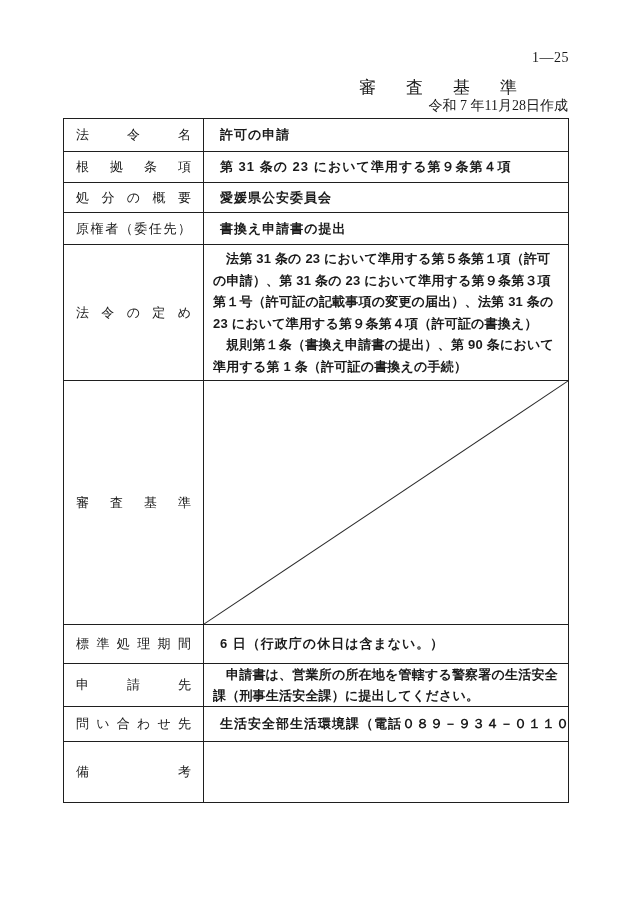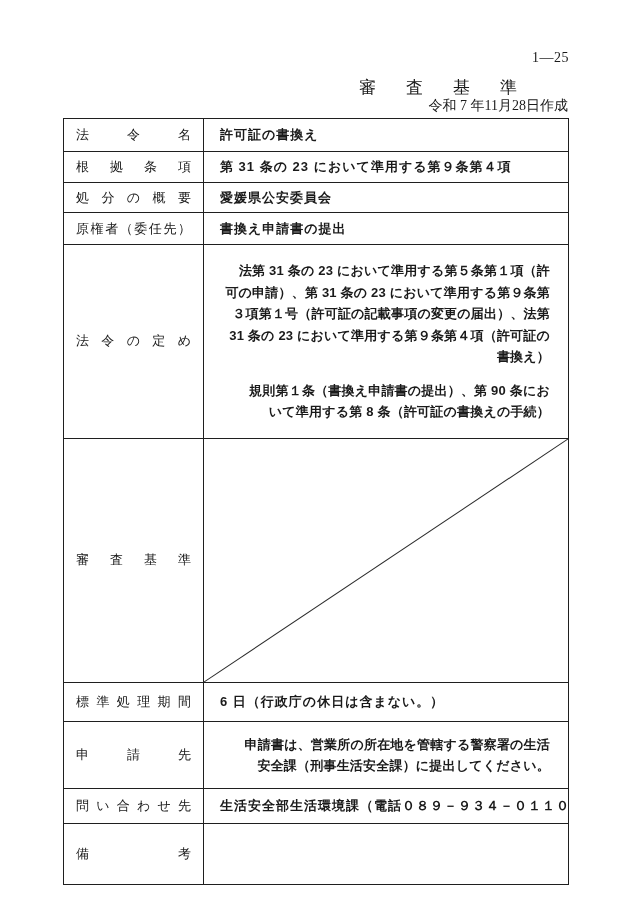--- a/index.html
+++ b/index.html
@@ -80,21 +80,21 @@
     padding: 3px 6px 3px 9px;
     line-height: 21.5px;
     vertical-align: top;
     letter-spacing: 0.2px;
   }
   td.multi-mid {
     padding: 0 6px 0 9px;
     line-height: 21px;
     letter-spacing: 0.2px;
   }
-  .para { margin: 12px; text-indent: 1em; text-align: right; }
+  .para { margin: 0; text-indent: 1em; }
 
   tr.r1  { height: 33px; }
   tr.r2  { height: 31px; }
   tr.r3  { height: 30px; }
   tr.r4  { height: 32px; }
   tr.r5  { height: 136px; }
   tr.r6  { height: 244px; }
   tr.r7  { height: 39px; }
   tr.r8  { height: 39px; }
   tr.r9  { height: 35px; }
@@ -122,21 +122,21 @@
     </colgroup>
   <tbody>
     <tr class="r1">
       <th>
           <span class="jlabel">
             <span>法</span>
             <span>令</span>
             <span>名</span>
           </span>
         </th>
-      <td class="simple">許可証の書換え</td>
+      <td class="simple">許可の申請</td>
     </tr>
     <tr class="r2">
       <th>
           <span class="jlabel">
             <span>根</span>
             <span>拠</span>
             <span>条</span>
             <span>項</span>
           </span>
         </th>
@@ -174,21 +174,21 @@
           <span class="jlabel">
             <span>法</span>
             <span>令</span>
             <span>の</span>
             <span>定</span>
             <span>め</span>
           </span>
         </th>
       <td class="multi">
         <p class="para">法第 31 条の 23 において準用する第５条第１項（許可の申請）、第 31 条の 23 において準用する第９条第３項第１号（許可証の記載事項の変更の届出）、法第 31 条の 23 において準用する第９条第４項（許可証の書換え）</p>
-        <p class="para">規則第１条（書換え申請書の提出）、第 90 条において準用する第 8 条（許可証の書換えの手続）</p>
+        <p class="para">規則第１条（書換え申請書の提出）、第 90 条において準用する第 1 条（許可証の書換えの手続）</p>
       </td>
     </tr>
     <tr class="r6">
       <th>
           <span class="jlabel">
             <span>審</span>
             <span>査</span>
             <span>基</span>
             <span>準</span>
           </span>

